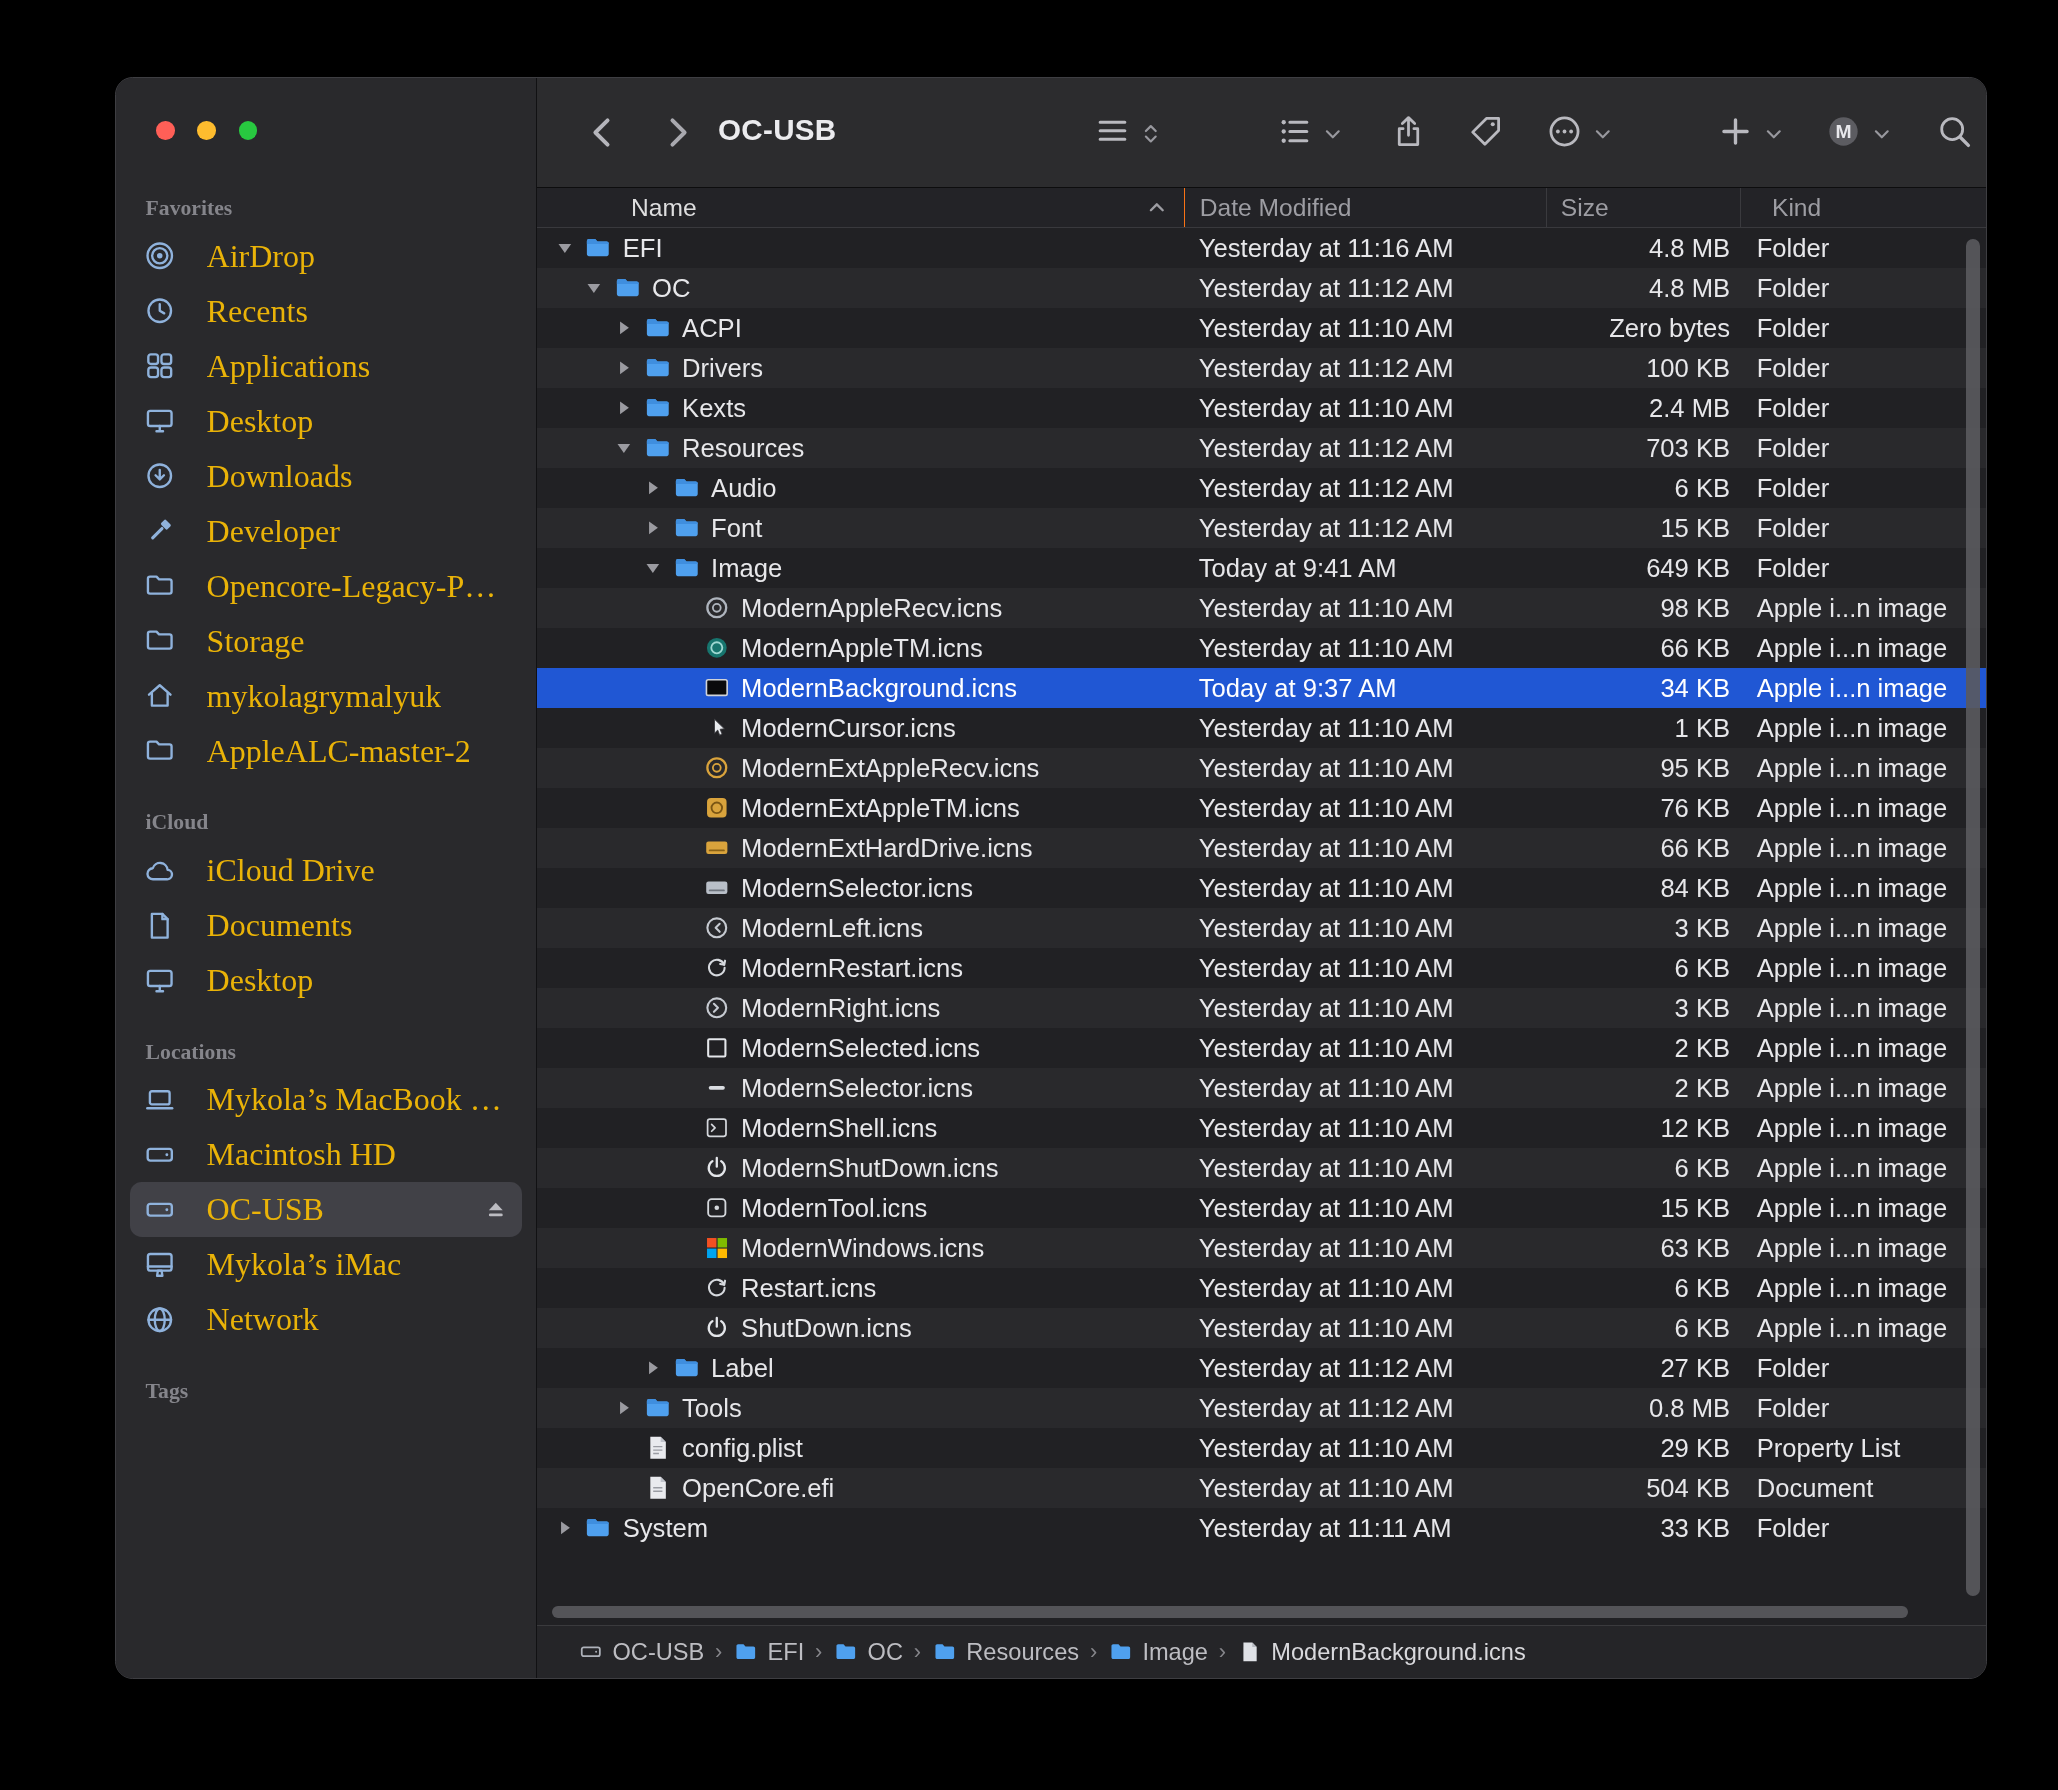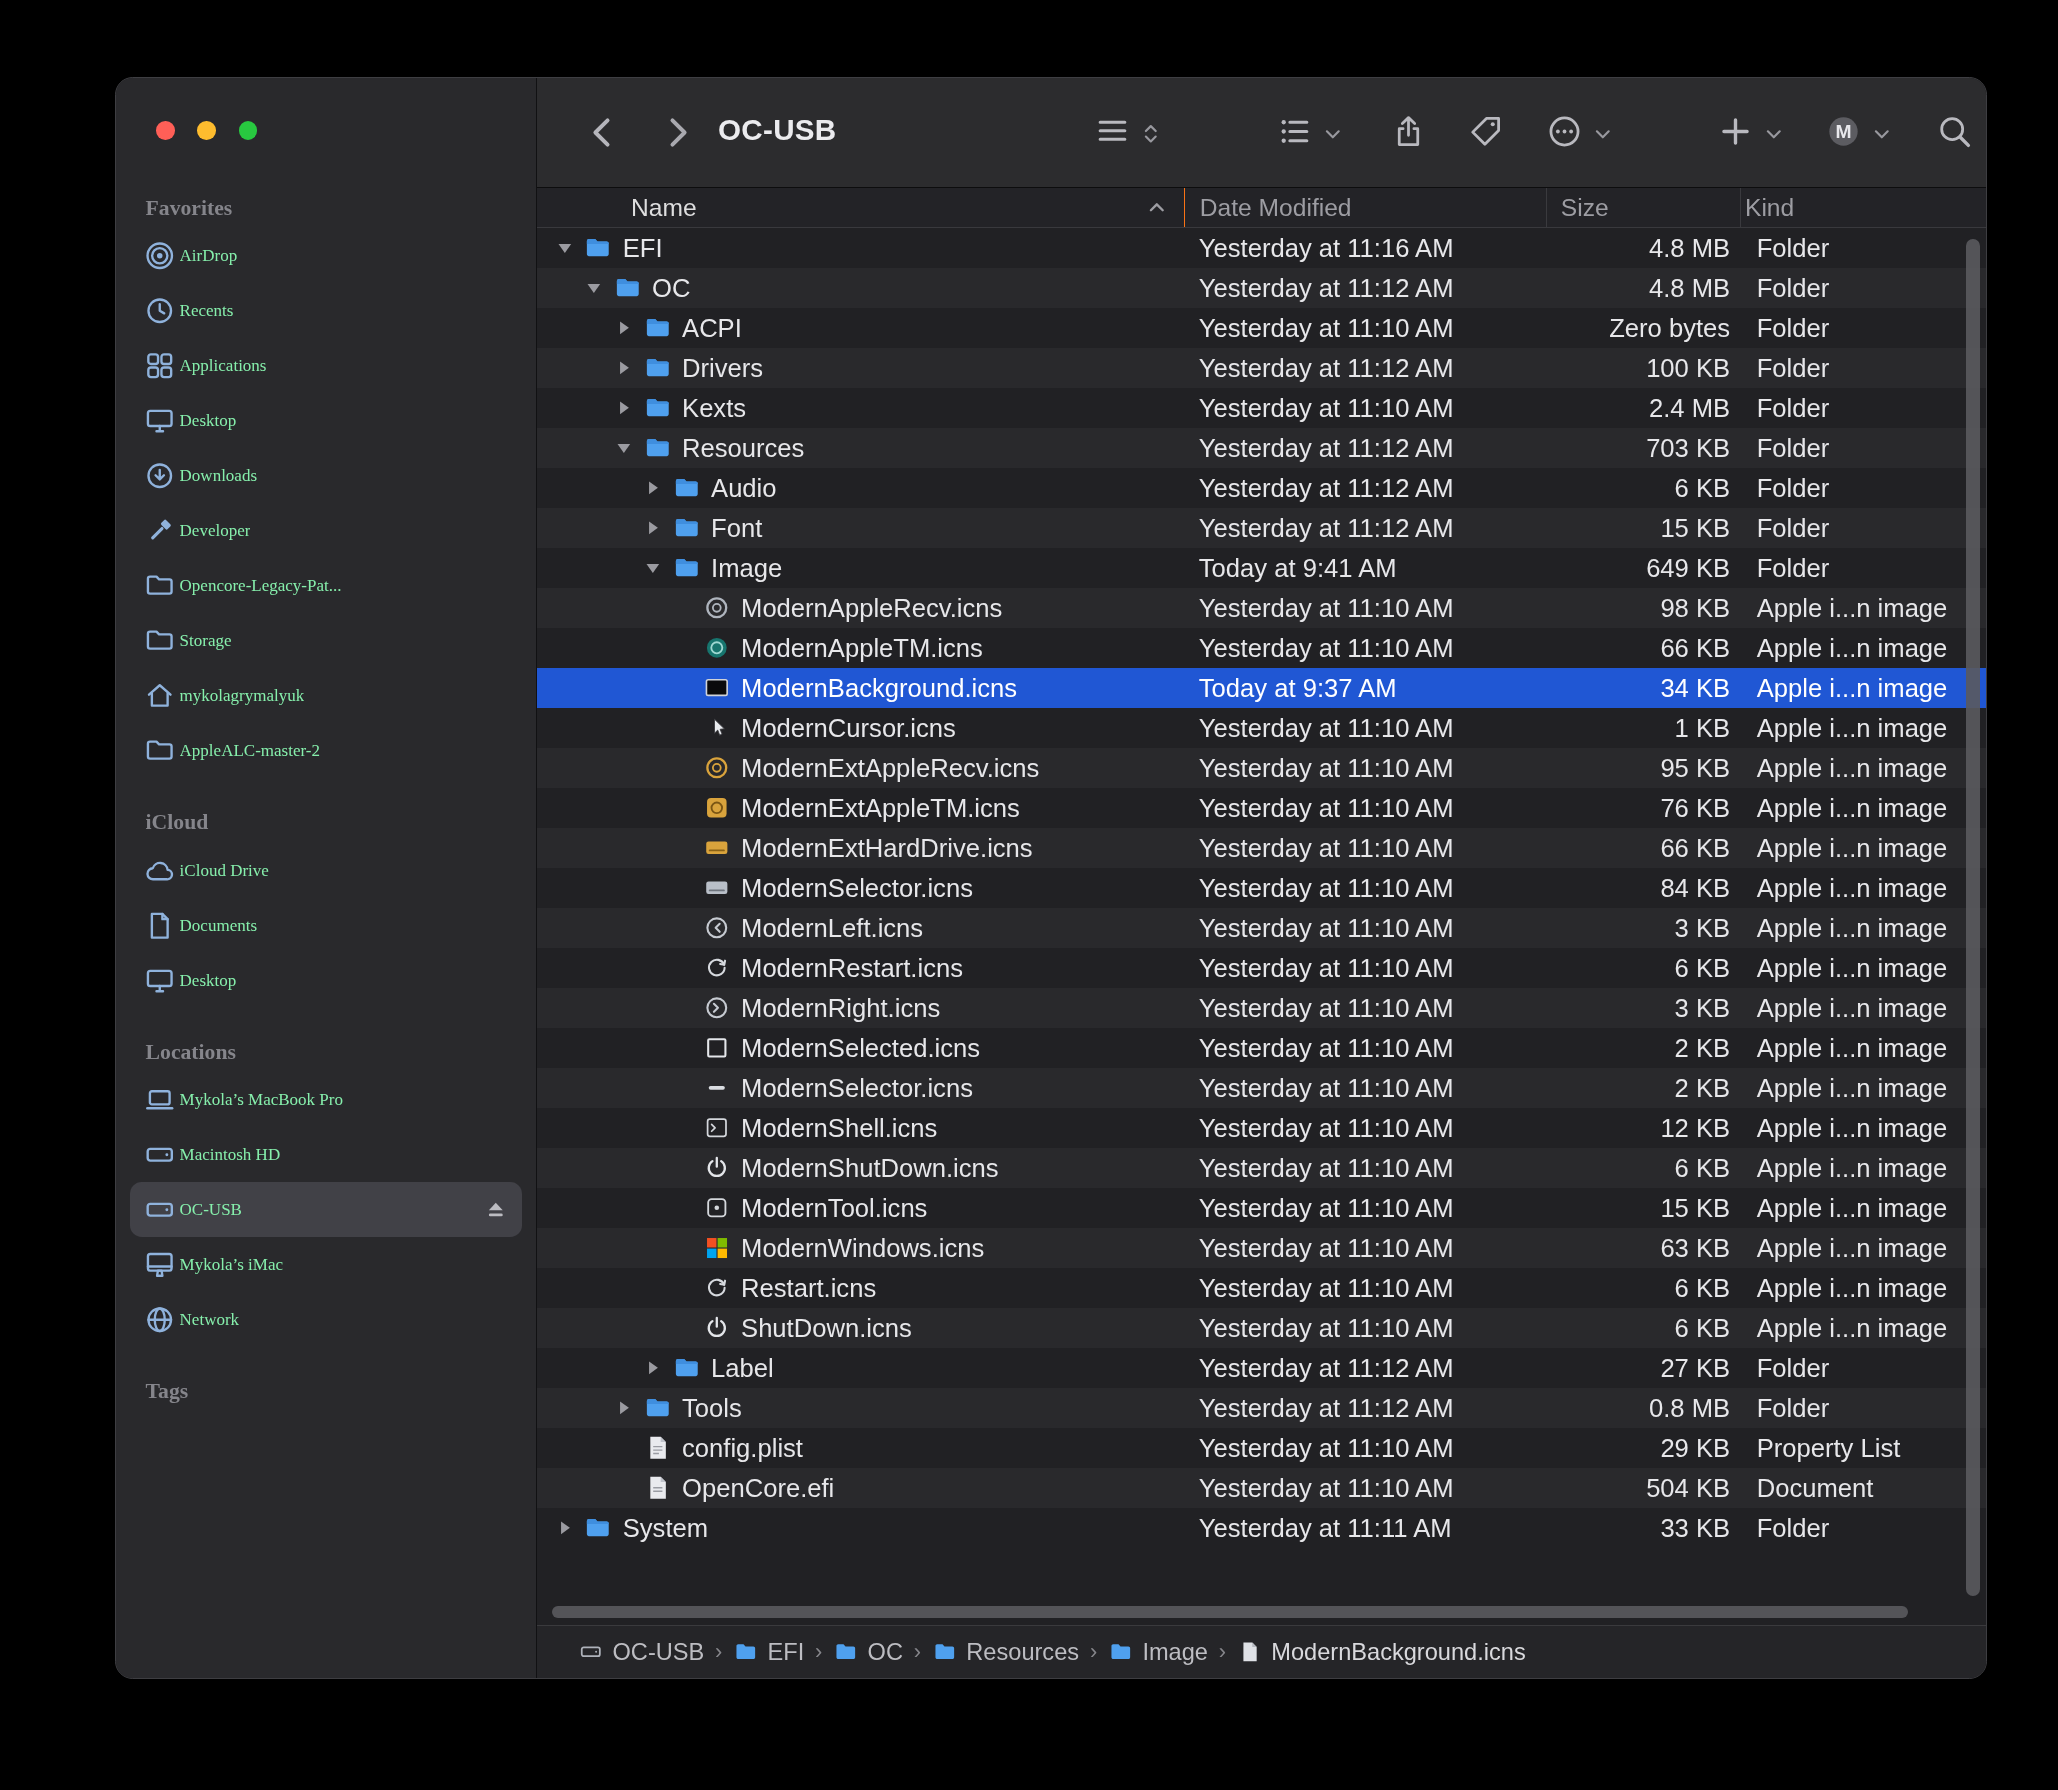--- a/index.html
+++ b/index.html
@@ -11,21 +11,21 @@
 
   
   .sidebar { width:421px; flex:none; background:#29292c; border-right:1px solid #111113; position:relative;font-family:Liberation Serif, serif; }
   .traffic { position:absolute; top:43px; left:40px; display:flex; gap:22.7px; }
   .dot { width:18.7px; height:18.7px; border-radius:50%; }
   .dot.red { background:#ff5f57; } .dot.yellow { background:#febc2e; } .dot.green { background:#28c840; }
   .sb-scroll { position:absolute; top:102px; left:0; right:0; bottom:0; padding:9.9px 13.8px 0 13.8px; overflow:hidden; }
   .sb-header { color:#85858b; font-size:21.7px; font-weight:700; padding:5.9px 15.8px 7.9px; margin-top:25.6px; }
   .sb-header:first-child { margin-top:0; }
   .sb-item { display:flex; align-items:center; height:55px; padding:0 11.8px 0 13.8px; border-radius:11.8px;
-    color:#86efac; font-size:17px; gap:3px; }
+    color:#eab308; font-size:32px; gap:30px; }
   .sb-item.selected { background:#414147; }
   .sb-icon { width:33px; height:33px; flex:none; color:#8fb2dc; display:flex; align-items:center; justify-content:center; }
   .sb-icon svg { width:31.5px; height:31.5px; }
   .sb-label { white-space:nowrap; overflow:hidden; text-overflow:ellipsis; }
   .sb-eject { margin-left:auto; width:29.6px; height:29.6px; color:#bcbcc2; display:flex; align-items:center; justify-content:center; }
   .sb-eject svg { width:25.6px; height:25.6px; }
 
   
   .content { flex:1; min-width:0; display:flex; flex-direction:column; background:#212124; position:relative; }
 
@@ -43,21 +43,21 @@
   .tbtn-account-badge { left:1288px; } .tbtn-search { left:1399px; }
 
   .colheader { height:40px; flex:none; display:flex; align-items:stretch; background:#232327;
     border-bottom:1px solid #39393d; font-size:24.6px; color:#9d9da3; }
   .ch { display:flex; align-items:center; }
   .ch-name { flex:1; padding-left:94px; color:#dededf; justify-content:space-between; }
   .ch-name .sort { width:23.6px; height:23.6px; margin-right:15.8px; color:#9d9da3; }
   .ch-name .sort svg { width:23.6px; height:23.6px; }
   .ch-date { width:362px; flex:none; padding-left:14.8px; border-left:1px solid #f97316; }
   .ch-size { width:194px; flex:none; padding-left:13.8px; border-left:1px solid #3a3a3e; }
-  .ch-kind { width:246px; flex:none; padding-left:4px; border-left:1px solid #3a3a3e; }
+  .ch-kind { width:246px; flex:none; padding-left:31px; border-left:1px solid #3a3a3e; }
 
   .rows { flex:1; overflow:hidden; background:#212124; }
   .row { height:40px; display:flex; align-items:center; font-size:25.6px; color:#e7e7ea; white-space:nowrap; }
   .row.alt { background:#29292c; }
   .row.selected { background:#2057d4; color:#fff; }
   .disc { width:21.7px; height:21.7px; flex:none; display:flex; align-items:center; justify-content:center; color:#9b9ba1; }
   .row.selected .disc { color:#dce6f8; }
   .disc svg { width:17.7px; height:17.7px; }
   .disc.open svg { transform:rotate(90deg); }
   .ficon { width:29.6px; height:29.6px; flex:none; margin:0 9.9px 0 7.9px; display:flex; align-items:center; justify-content:center; }

